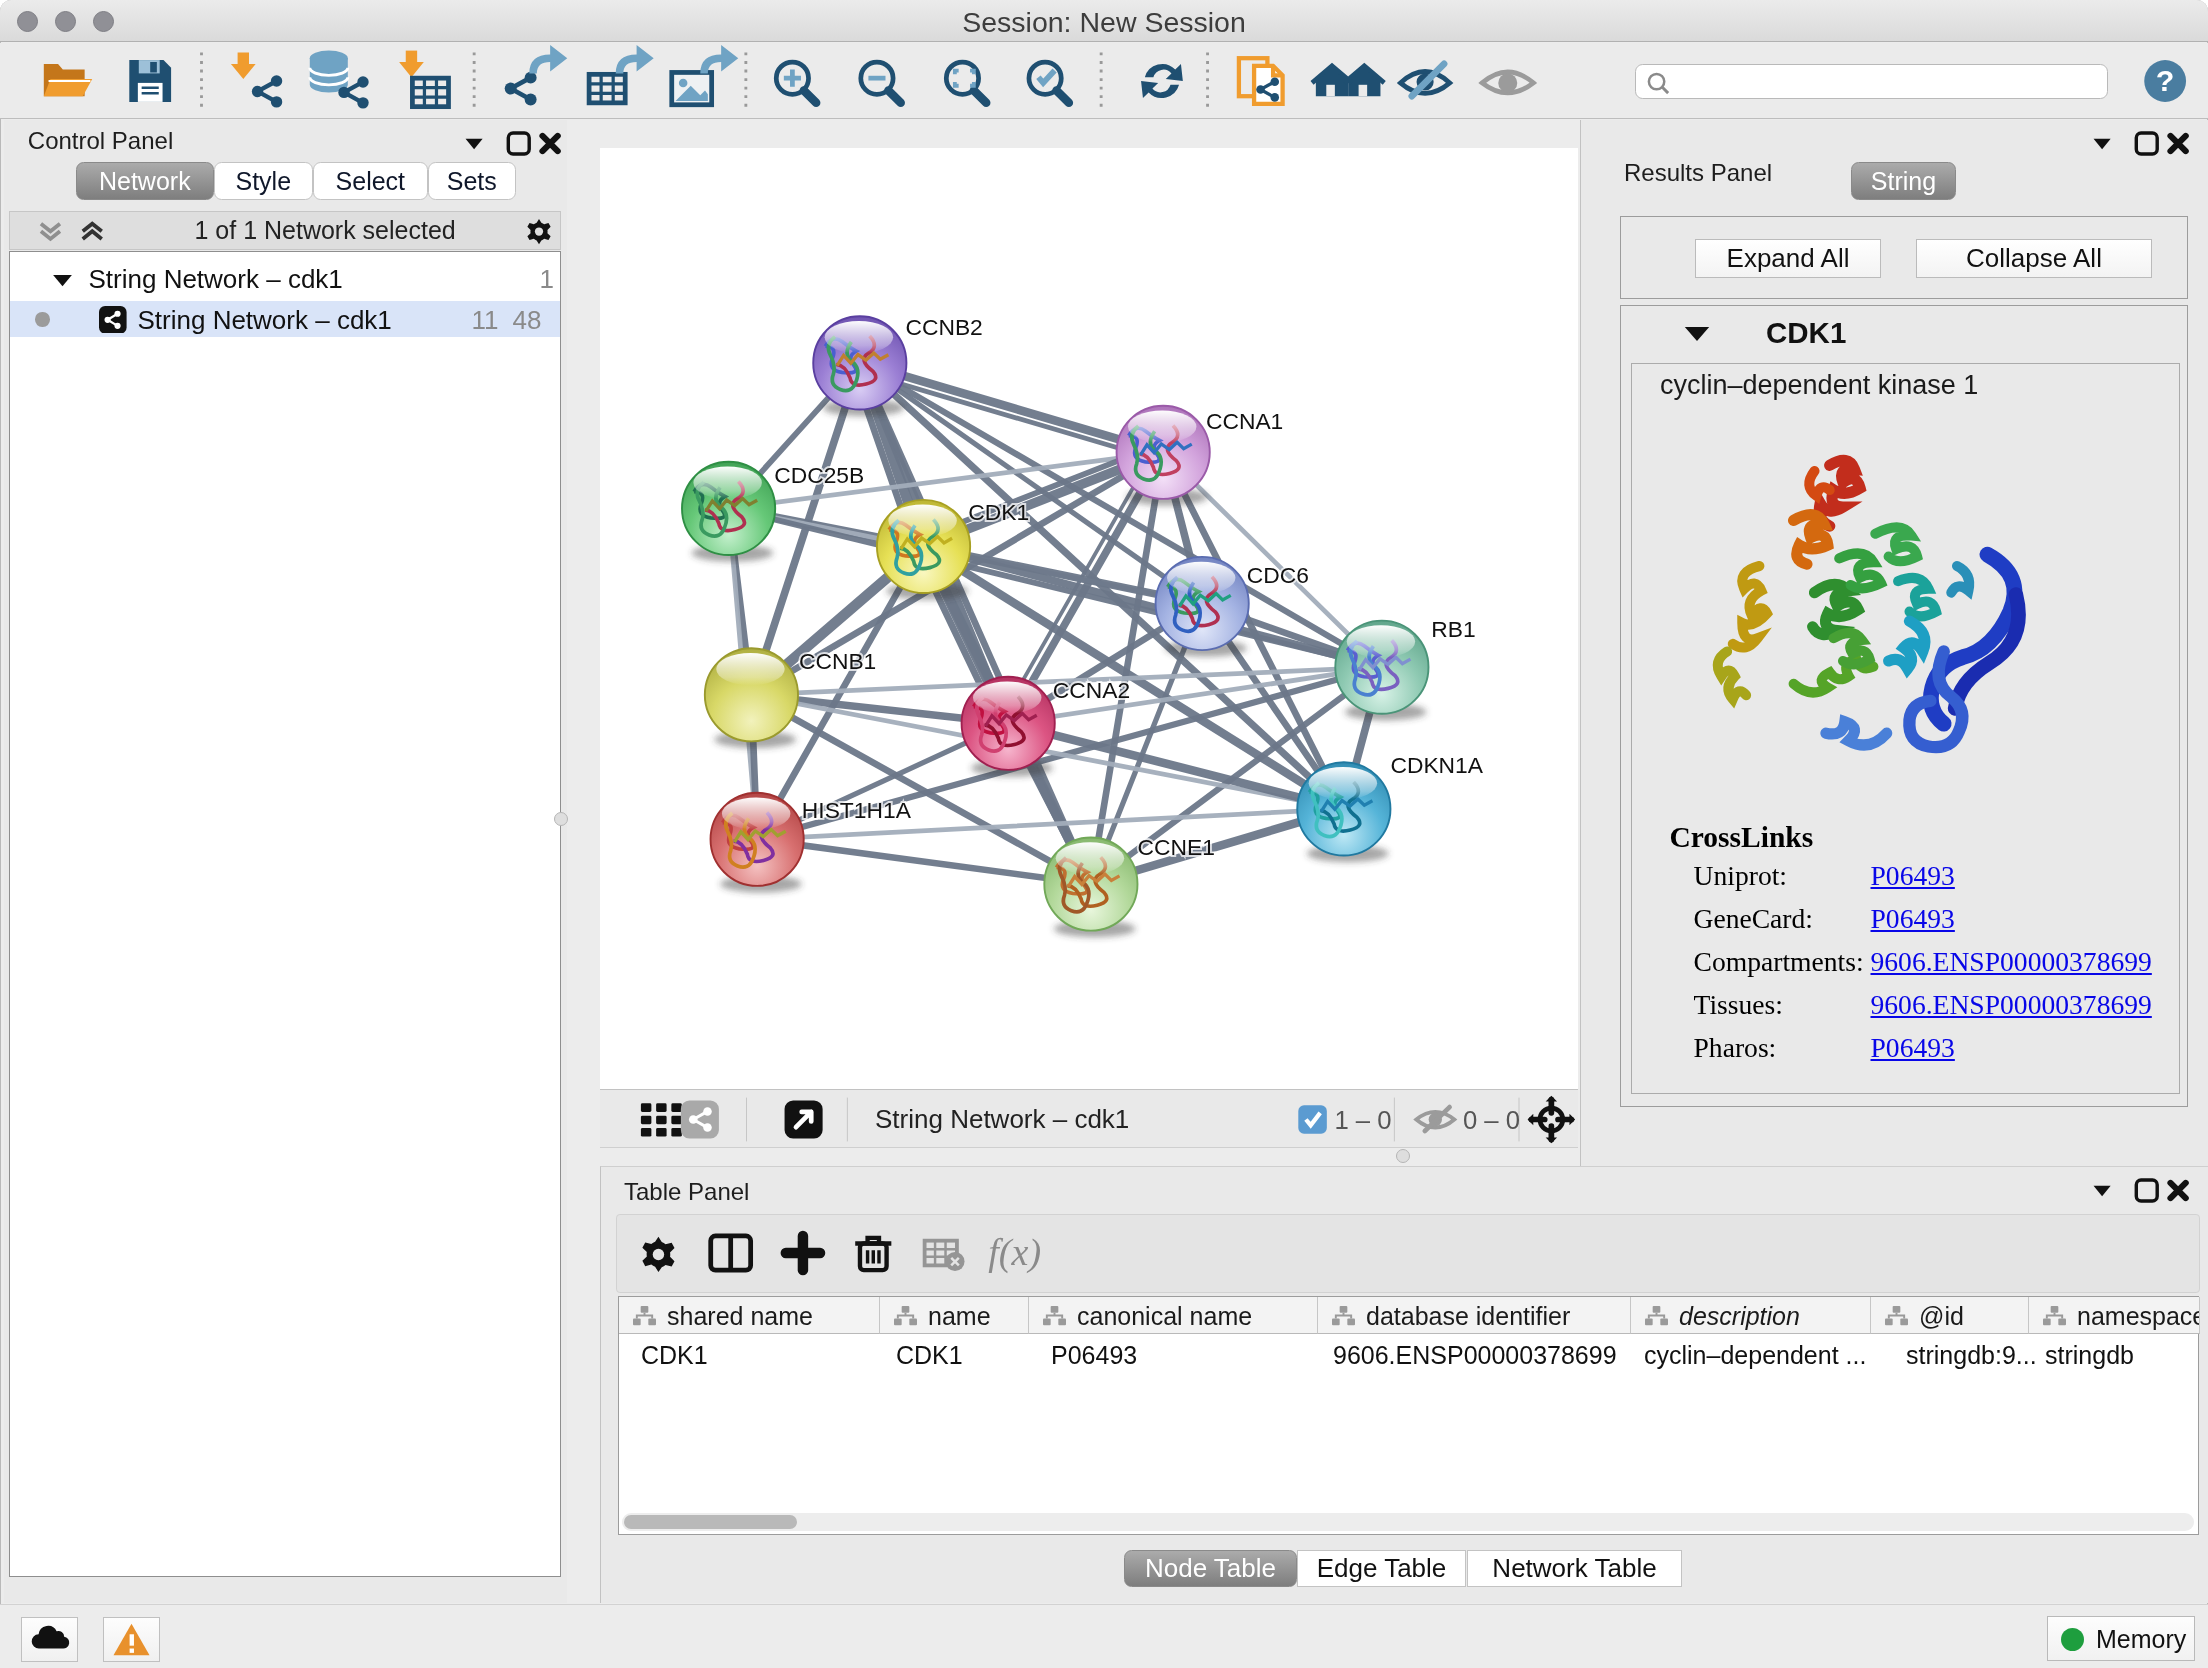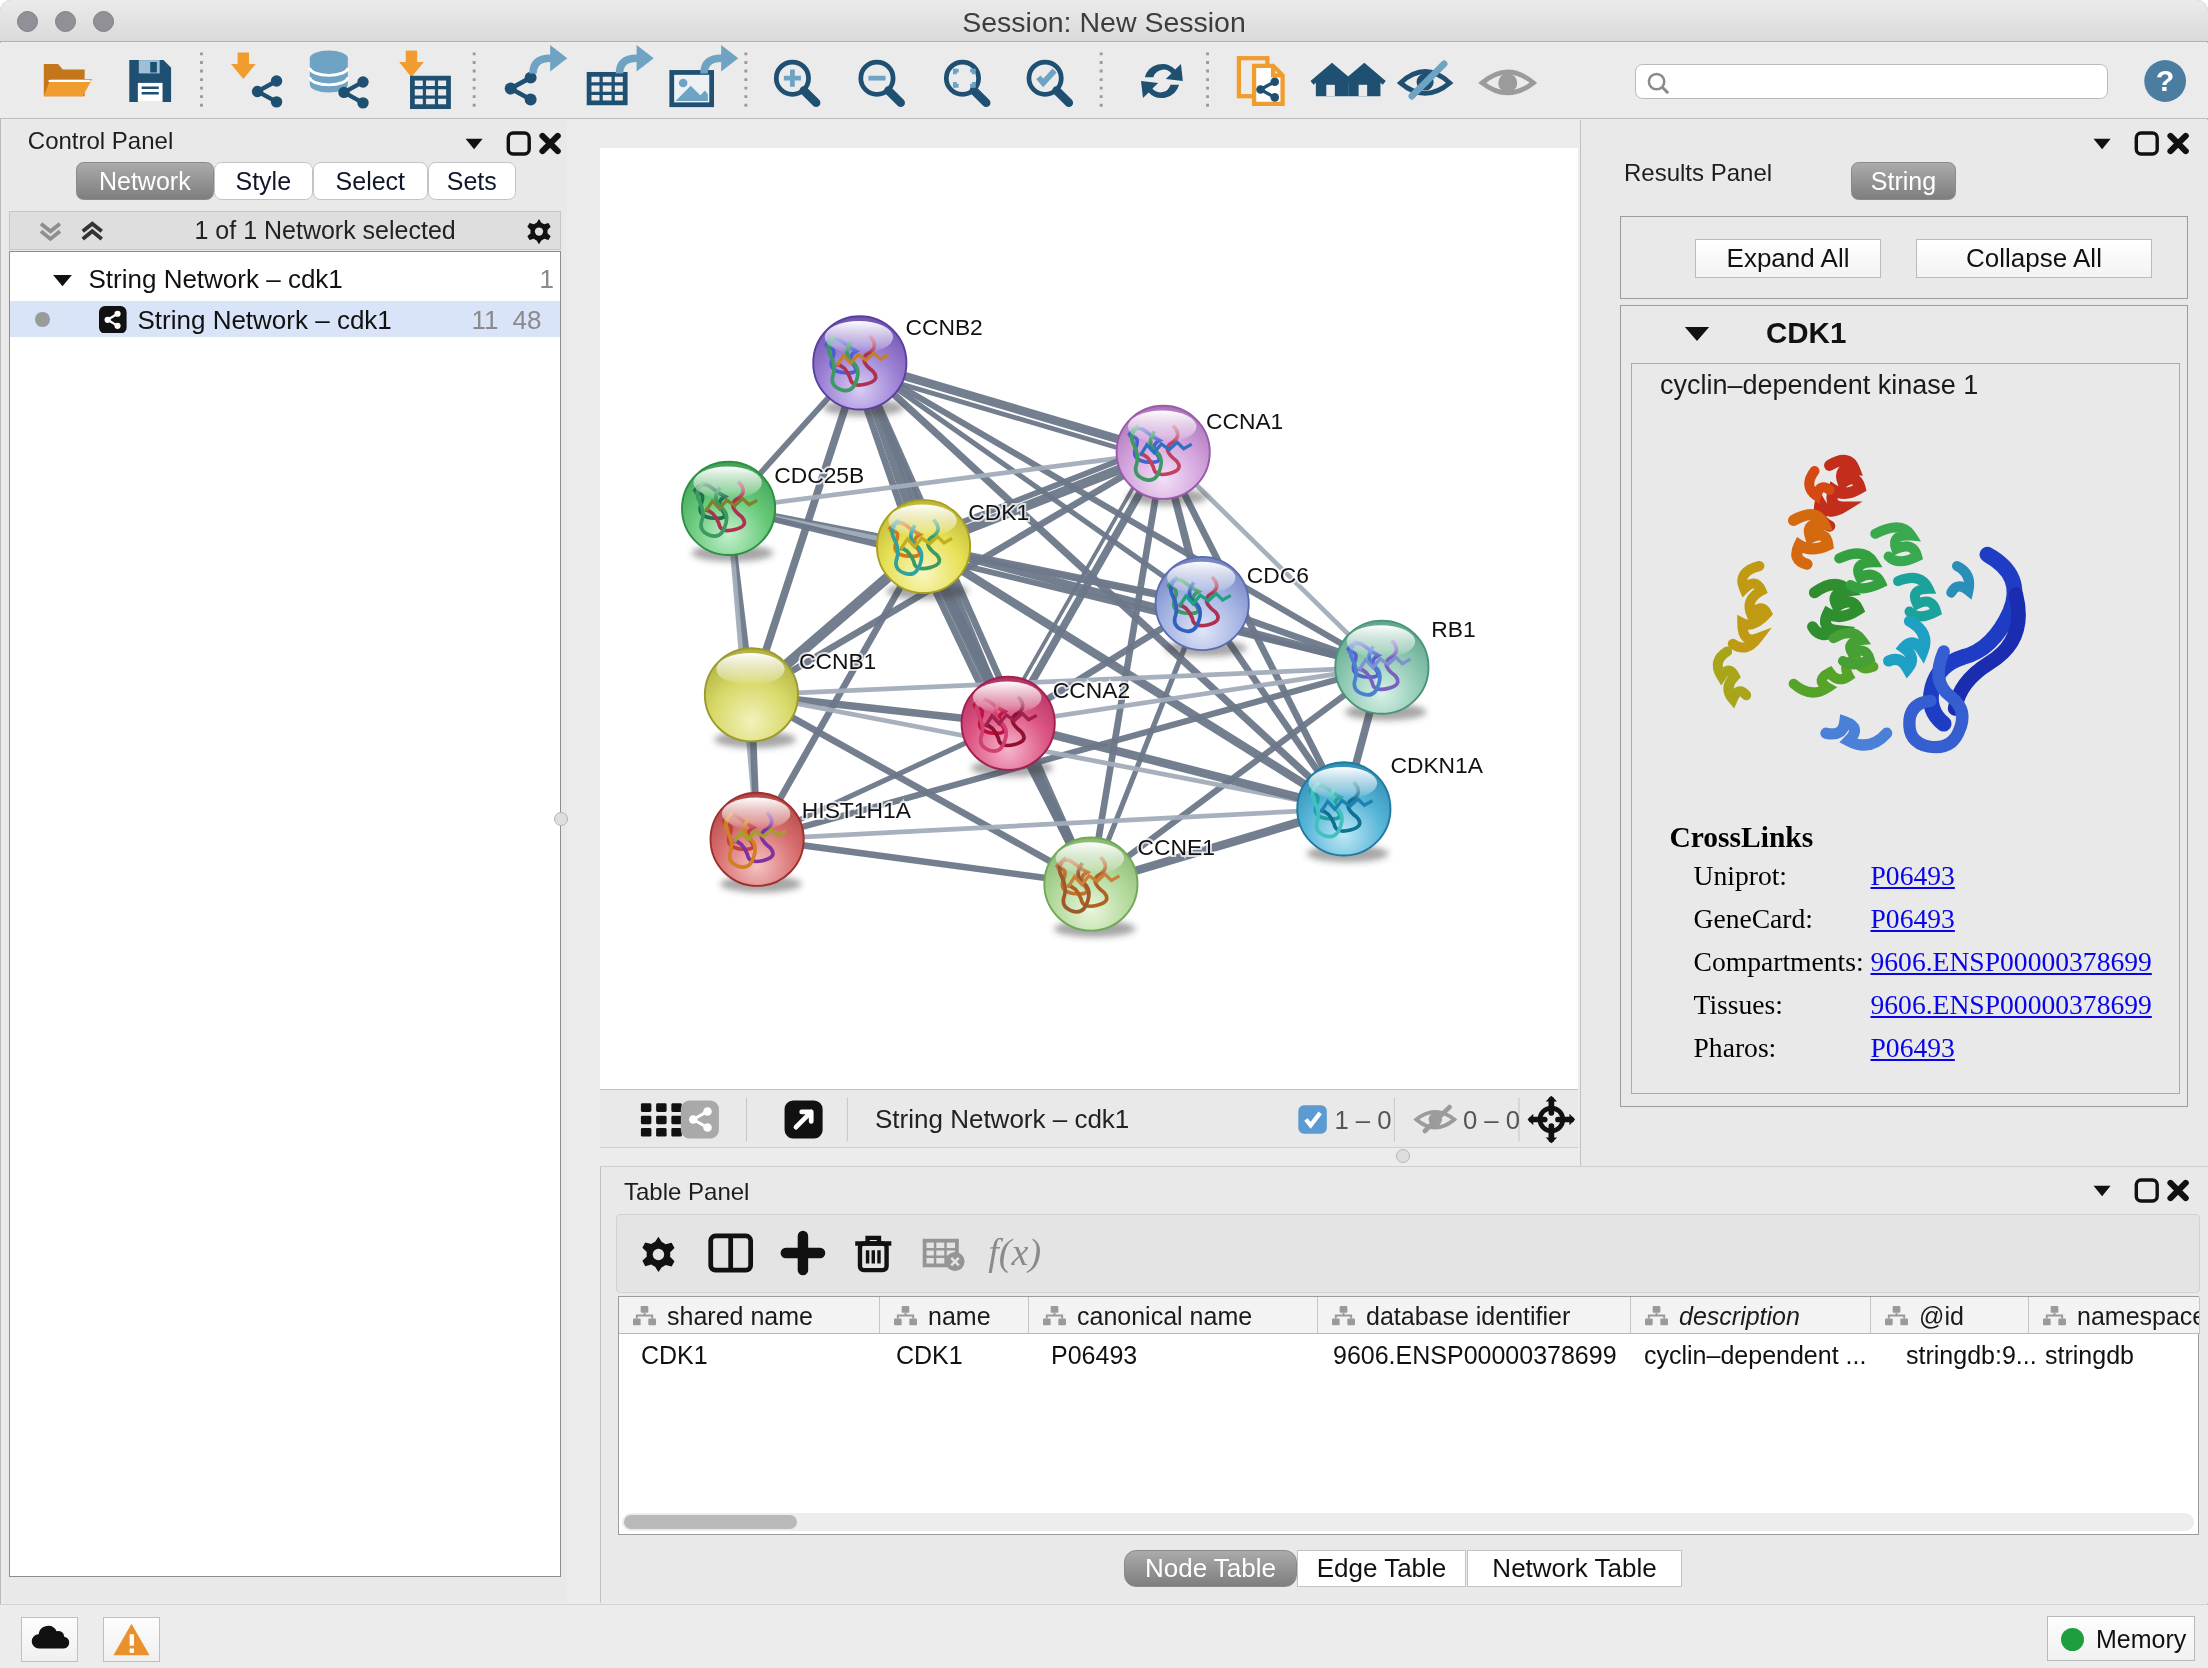--- a/index.html
+++ b/index.html
@@ -60,21 +60,21 @@
   border:1px solid #9c9c9c; }
 .th { position:absolute; top:0; height:37px; background:#f3f3f3; border-right:1px solid #c6c6c6;
   border-bottom:1px solid #b9b9b9; font-size:25px; color:#1a1a1a; overflow:hidden; }
 .thl { position:absolute; top:4.8px; white-space:nowrap; }
 .td { position:absolute; top:44px; font-size:25px; color:#111; white-space:nowrap; }
 
 
 .btab { position:absolute; top:1550px; height:37px; border:1px solid #c3c3c3; background:#fff;
   color:#111; font-size:26px; text-align:center; line-height:35px; }
 
-.btab.tabsel { background:linear-gradient(#ababab,#7e7e7e); color:#fff; border-color:#8a8a8a;border-radius:12px; }
+.btab.tabsel { background:linear-gradient(#ababab,#7e7e7e); color:#fff; border-color:#8a8a8a; }
 
 #statusbar { left:0; top:1604px; width:2208px; height:65px; background:#ececec;
   border-top:1px solid #d2d2d2; }
 .sbtn { position:absolute; top:12.4px; width:57px; height:45px; background:linear-gradient(#fdfdfd,#f0f0f0);
   border:1px solid #c0c0c0; }
 #membtn { left:2047px; top:11.4px; width:148px; height:45px; background:linear-gradient(#fdfdfd,#f1f1f1);
   border:1px solid #b9b9b9; font-size:25px; color:#111; }
 .grab { position:absolute; width:14.3px; height:14.3px; border-radius:50%; background:#dedede;
   border:1px solid #b5b5b5; }
 </style>

